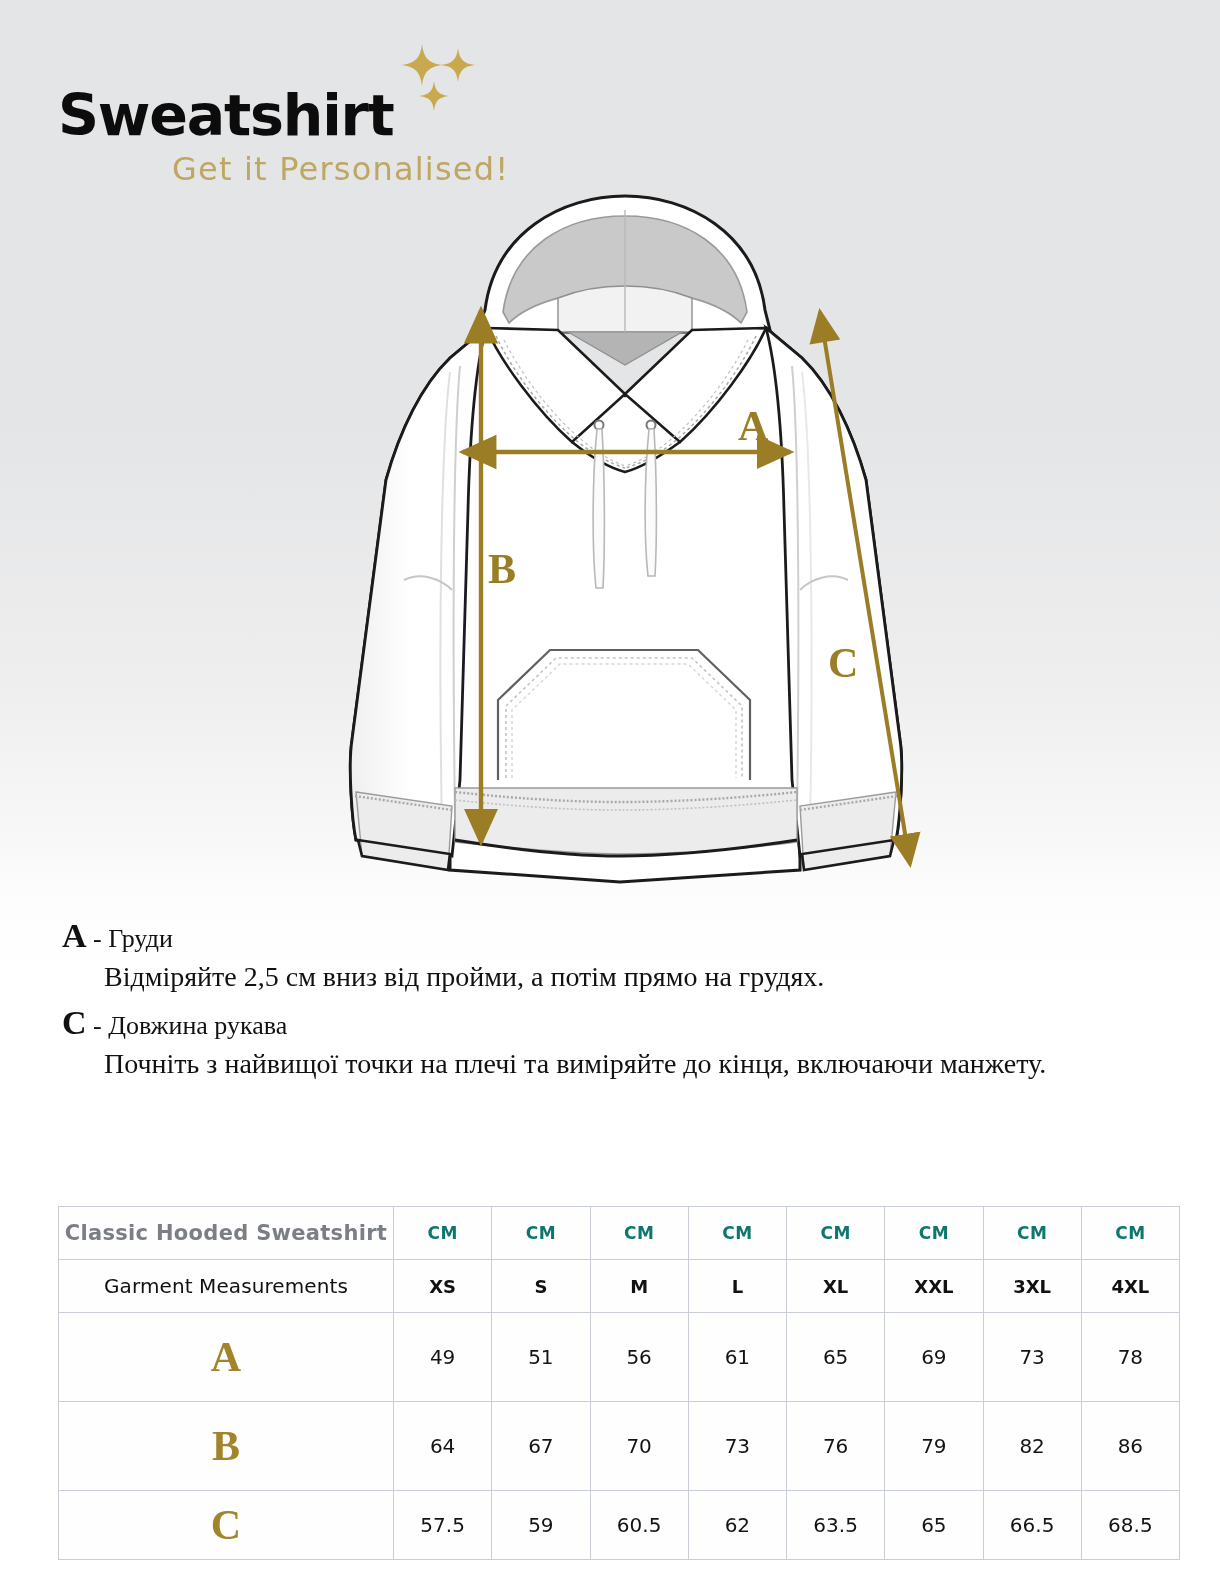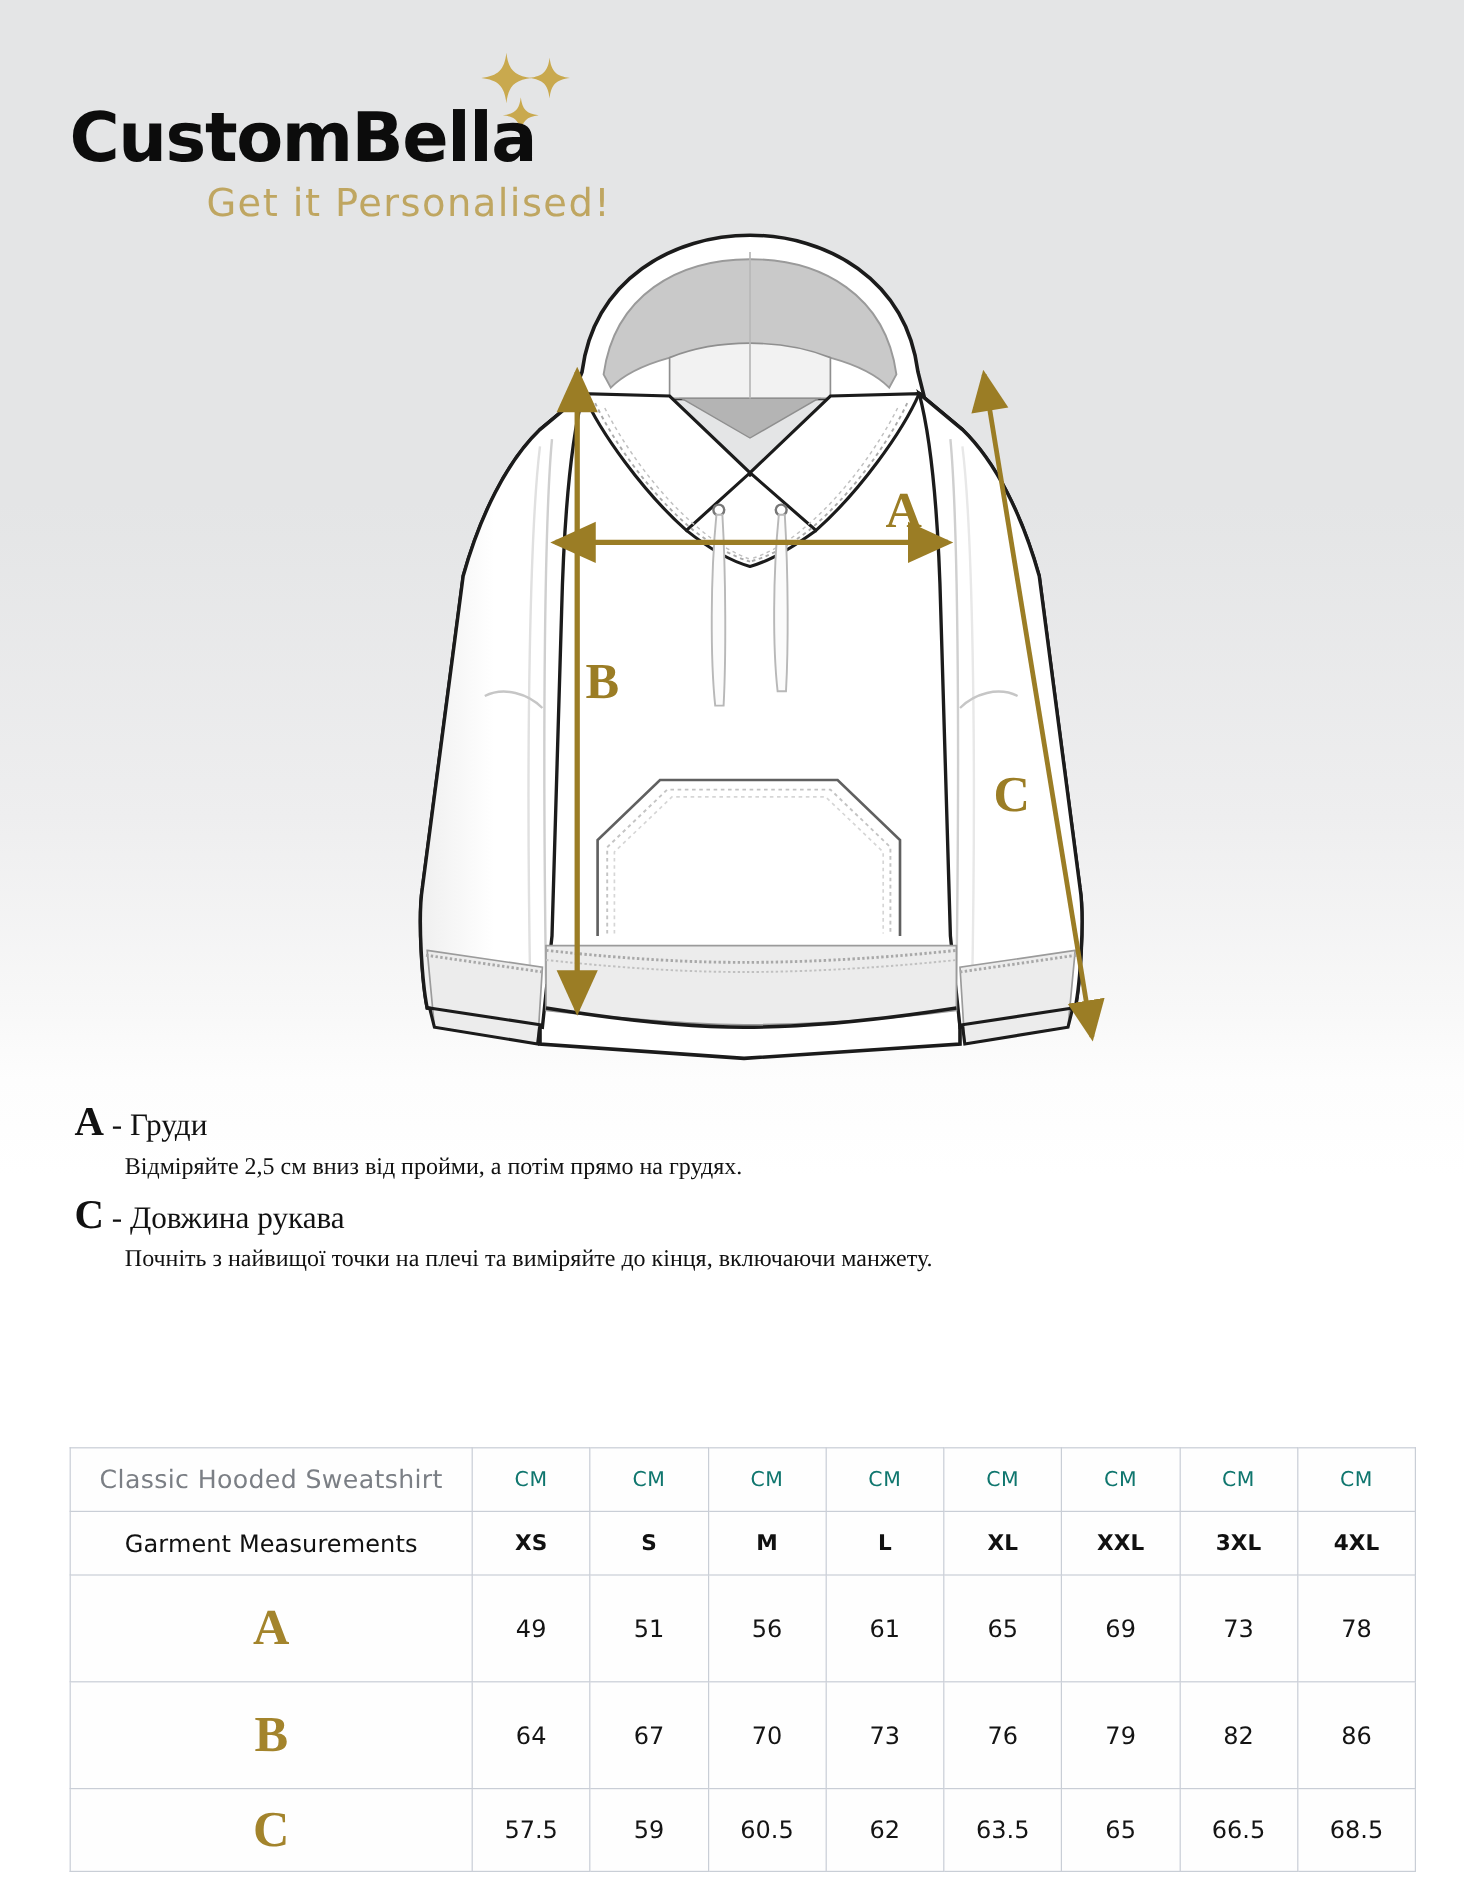--- a/index.html
+++ b/index.html
@@ -97,21 +97,21 @@
   }
   .desc-key {
     font-family: "Liberation Serif", serif;
     font-weight: bold;
     font-size: 34px;
   }
   .desc-title {
     font-size: 26px;
   }
   .desc-body {
-    font-size: 20px;
+    font-size: 28px;
     margin-left: 42px;
     margin-top: 4px;
     line-height: 1.2;
     white-space: nowrap;
   }
 
   
   #size-table-wrap {
     position: absolute;
     left: 58px;
@@ -127,21 +127,21 @@
   table#size-table td {
     border: 1px solid #c9ced6;
     text-align: center;
     vertical-align: middle;
     font-family: "DejaVu Sans", sans-serif;
     background: #fefefe;
   }
   td.label-col { width: 332px; }
   td.size-col  { width: 95.25px; }
 
-  tr.row-title td { height: 50px; }
+  tr.row-title td { height: 50px; font-weight: bold; }
   .title-text {
     font-size: 21px;
     color: #7b7f85;
     letter-spacing: 0.3px;
   }
   .unit-text {
     font-size: 17px;
     color: #0f766e;
     letter-spacing: 0.5px;
   }
@@ -176,21 +176,21 @@
 <div id="logo-block">
   <svg class="sparkle" id="sparkle-a" viewBox="0 0 100 100">
     <path d="M50 0 C54 34 66 46 100 50 C66 54 54 66 50 100 C46 66 34 54 0 50 C34 46 46 34 50 0 Z"></path>
   </svg>
   <svg class="sparkle" id="sparkle-b" viewBox="0 0 100 100">
     <path d="M50 0 C54 34 66 46 100 50 C66 54 54 66 50 100 C46 66 34 54 0 50 C34 46 46 34 50 0 Z"></path>
   </svg>
   <svg class="sparkle" id="sparkle-c" viewBox="0 0 100 100">
     <path d="M50 0 C54 34 66 46 100 50 C66 54 54 66 50 100 C46 66 34 54 0 50 C34 46 46 34 50 0 Z"></path>
   </svg>
-  <div id="logo-wordmark">CustomBella</div>
+  <div id="logo-wordmark">Sweatshirt</div>
   <div id="logo-tagline">Get it Personalised!</div>
 </div>
 
 <div id="hoodie-figure">
   <svg id="hoodie-svg" viewBox="0 0 640 720" xmlns="http://www.w3.org/2000/svg">
     <defs>
       <marker id="arrow-end" markerWidth="9" markerHeight="9" refX="7.6" refY="4.5" orient="auto">
         <path d="M0,0.6 L8.6,4.5 L0,8.4 z" fill="#9b7d25"></path>
       </marker>
       <marker id="arrow-start" markerWidth="9" markerHeight="9" refX="1.0" refY="4.5" orient="auto">

